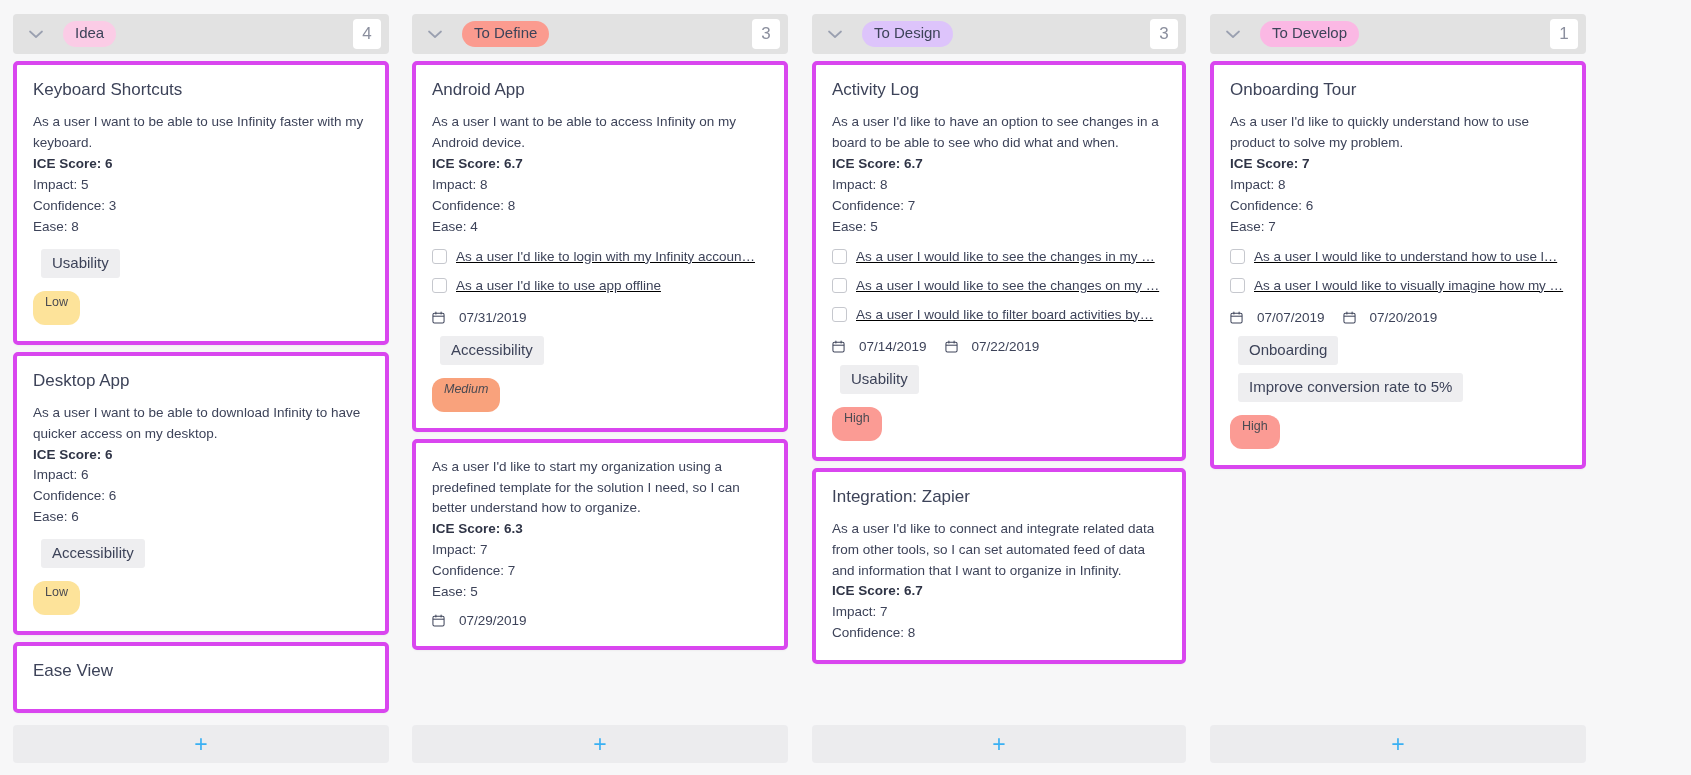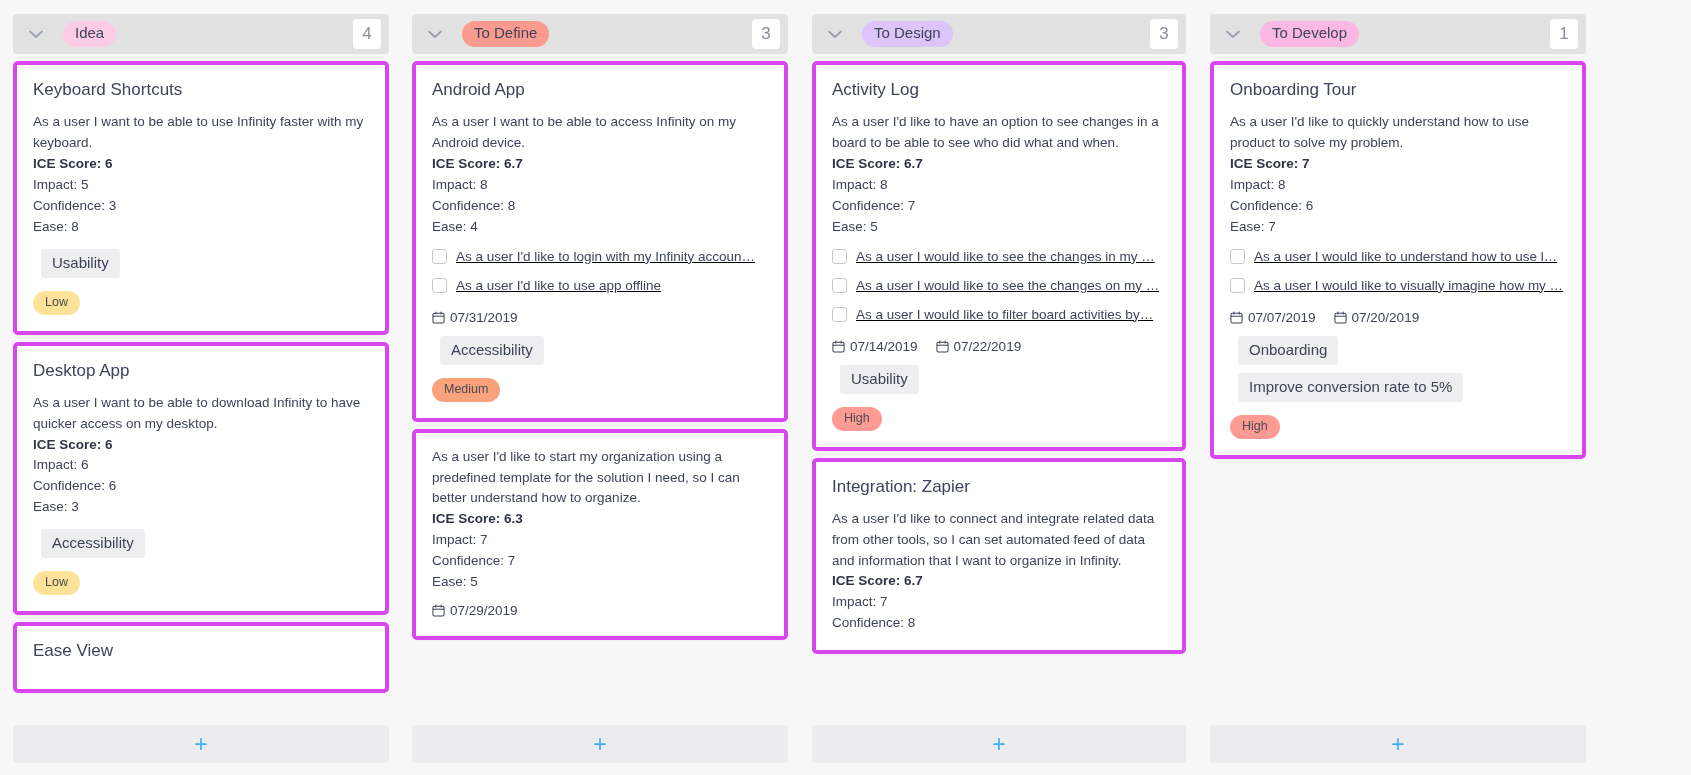--- a/index.html
+++ b/index.html
@@ -139,21 +139,21 @@
   .dates {
     display: flex;
     gap: 18px;
     align-items: center;
     margin-top: 10px;
     margin-bottom: 2px;
   }
   .date-chip {
     display: flex;
     align-items: center;
-    gap: 5px;
+    gap: 14px;
     font-size: 13.5px;
     color: #3d4359;
     white-space: nowrap;
   }
   .cal-icon { flex: 0 0 auto; display:flex; }
 
   .tags { margin-top: 11px; display:flex; flex-direction: column; gap: 8px; align-items: flex-start; margin-left: 8px;}
   .tag {
     display: inline-block;
     background: #eeeef0;
@@ -162,21 +162,21 @@
     border-radius: 3px;
     padding: 5px 11px 6px;
     line-height: 1.2;
   }
   .prio-wrap { margin-top: 13px; }
   .prio {
     display: inline-block;
     font-size: 12.5px;
     color: #4a4a52;
     border-radius: 12px;
-    padding: 4px 12px 5px;
+    padding: 4px 12px 15px;
     line-height: 1.2;
   }
 
   .add-btn {
     flex: 0 0 auto;
     height: 38px;
     background: #ececee;
     border-radius: 4px;
     display: flex;
     align-items: center;
@@ -219,21 +219,21 @@
               <span class="tag">Usability</span>
             </div>
             <div class="prio-wrap"><span class="prio" style="background: rgb(253, 227, 154);">Low</span></div>
           </div>
           <div class="card">
             <div class="card-title">Desktop App</div>
             <div class="desc">As a user I want to be able to download Infinity to have quicker access on my desktop.</div>
             <div class="ice">ICE Score: 6</div>
             <div class="metric">Impact: 6</div>
             <div class="metric">Confidence: 6</div>
-            <div class="metric">Ease: 3</div>
+            <div class="metric">Ease: 6</div>
             <div class="tags">
               <span class="tag">Accessibility</span>
             </div>
             <div class="prio-wrap"><span class="prio" style="background: rgb(253, 227, 154);">Low</span></div>
           </div>
           <div class="card">
             <div class="card-title">Ease View</div>
           </div>
         </div>
       </div>
@@ -278,21 +278,21 @@
                     <path d="M1 5.6H13" stroke="#3d4359" stroke-width="1.1"></path>
                     <path d="M4.2 1V3.2M9.8 1V3.2" stroke="#3d4359" stroke-width="1.1" stroke-linecap="round"></path>
                   </svg>
                 </span>
                 <span>07/31/2019</span>
               </div>
             </div>
             <div class="tags">
               <span class="tag">Accessibility</span>
             </div>
-            <div class="prio-wrap"><span class="prio" style="background: rgb(249, 162, 124);">Medium</span></div>
+            <div class="prio-wrap"><span class="prio" style="background: rgb(249, 162, 124); font-style: italic;">Medium</span></div>
           </div>
           <div class="card">
             <div class="desc">As a user I'd like to start my organization using a predefined template for the solution I need, so I can better understand how to organize.</div>
             <div class="ice">ICE Score: 6.3</div>
             <div class="metric">Impact: 7</div>
             <div class="metric">Confidence: 7</div>
             <div class="metric">Ease: 5</div>
             <div class="dates">
               <div class="date-chip">
                 <span class="cal-icon">

